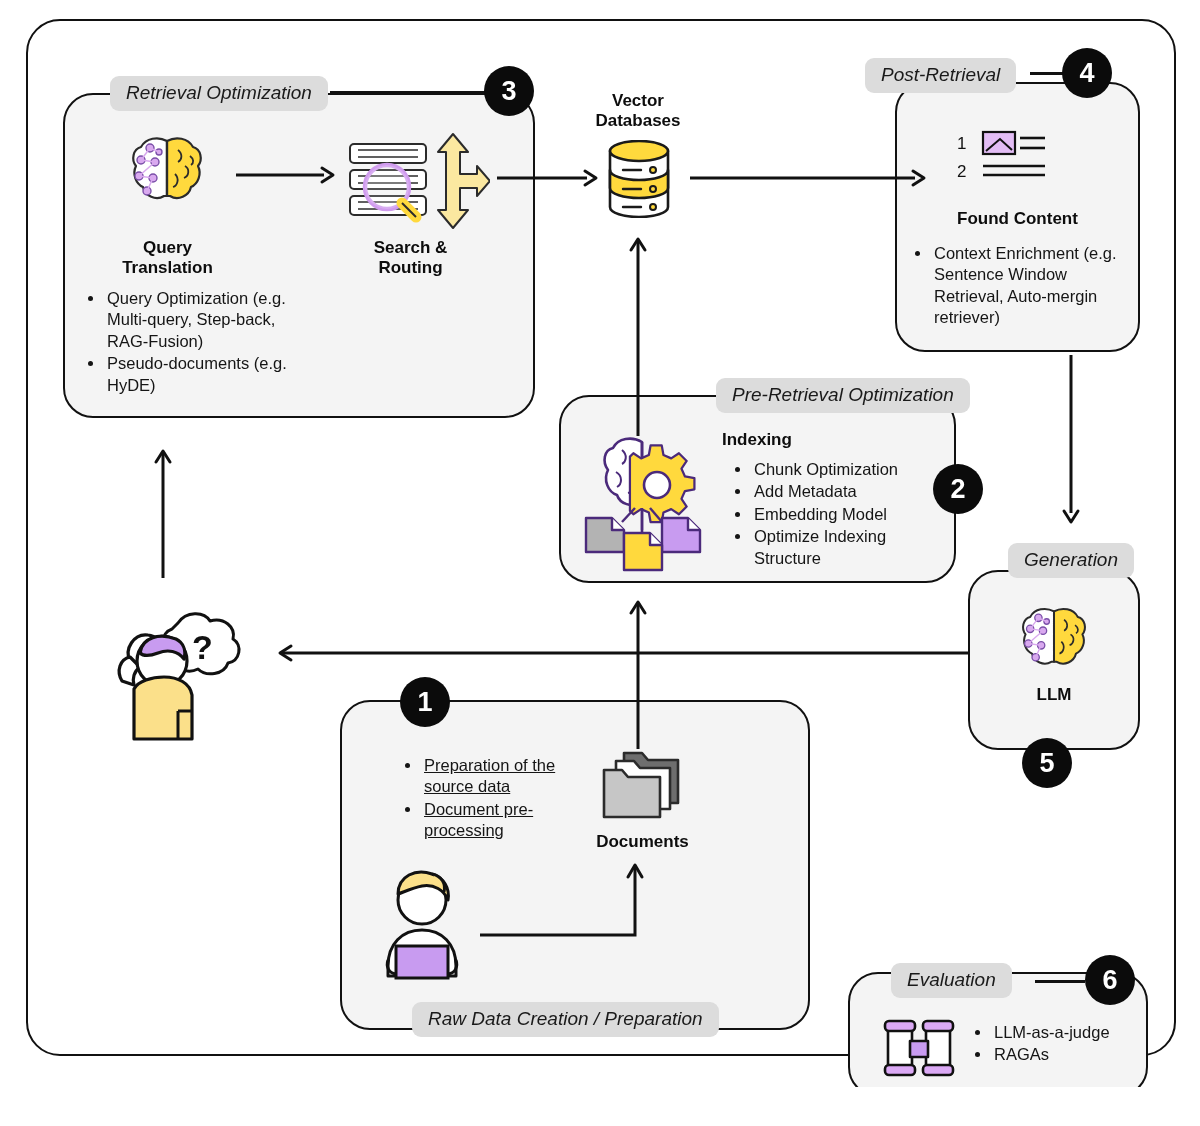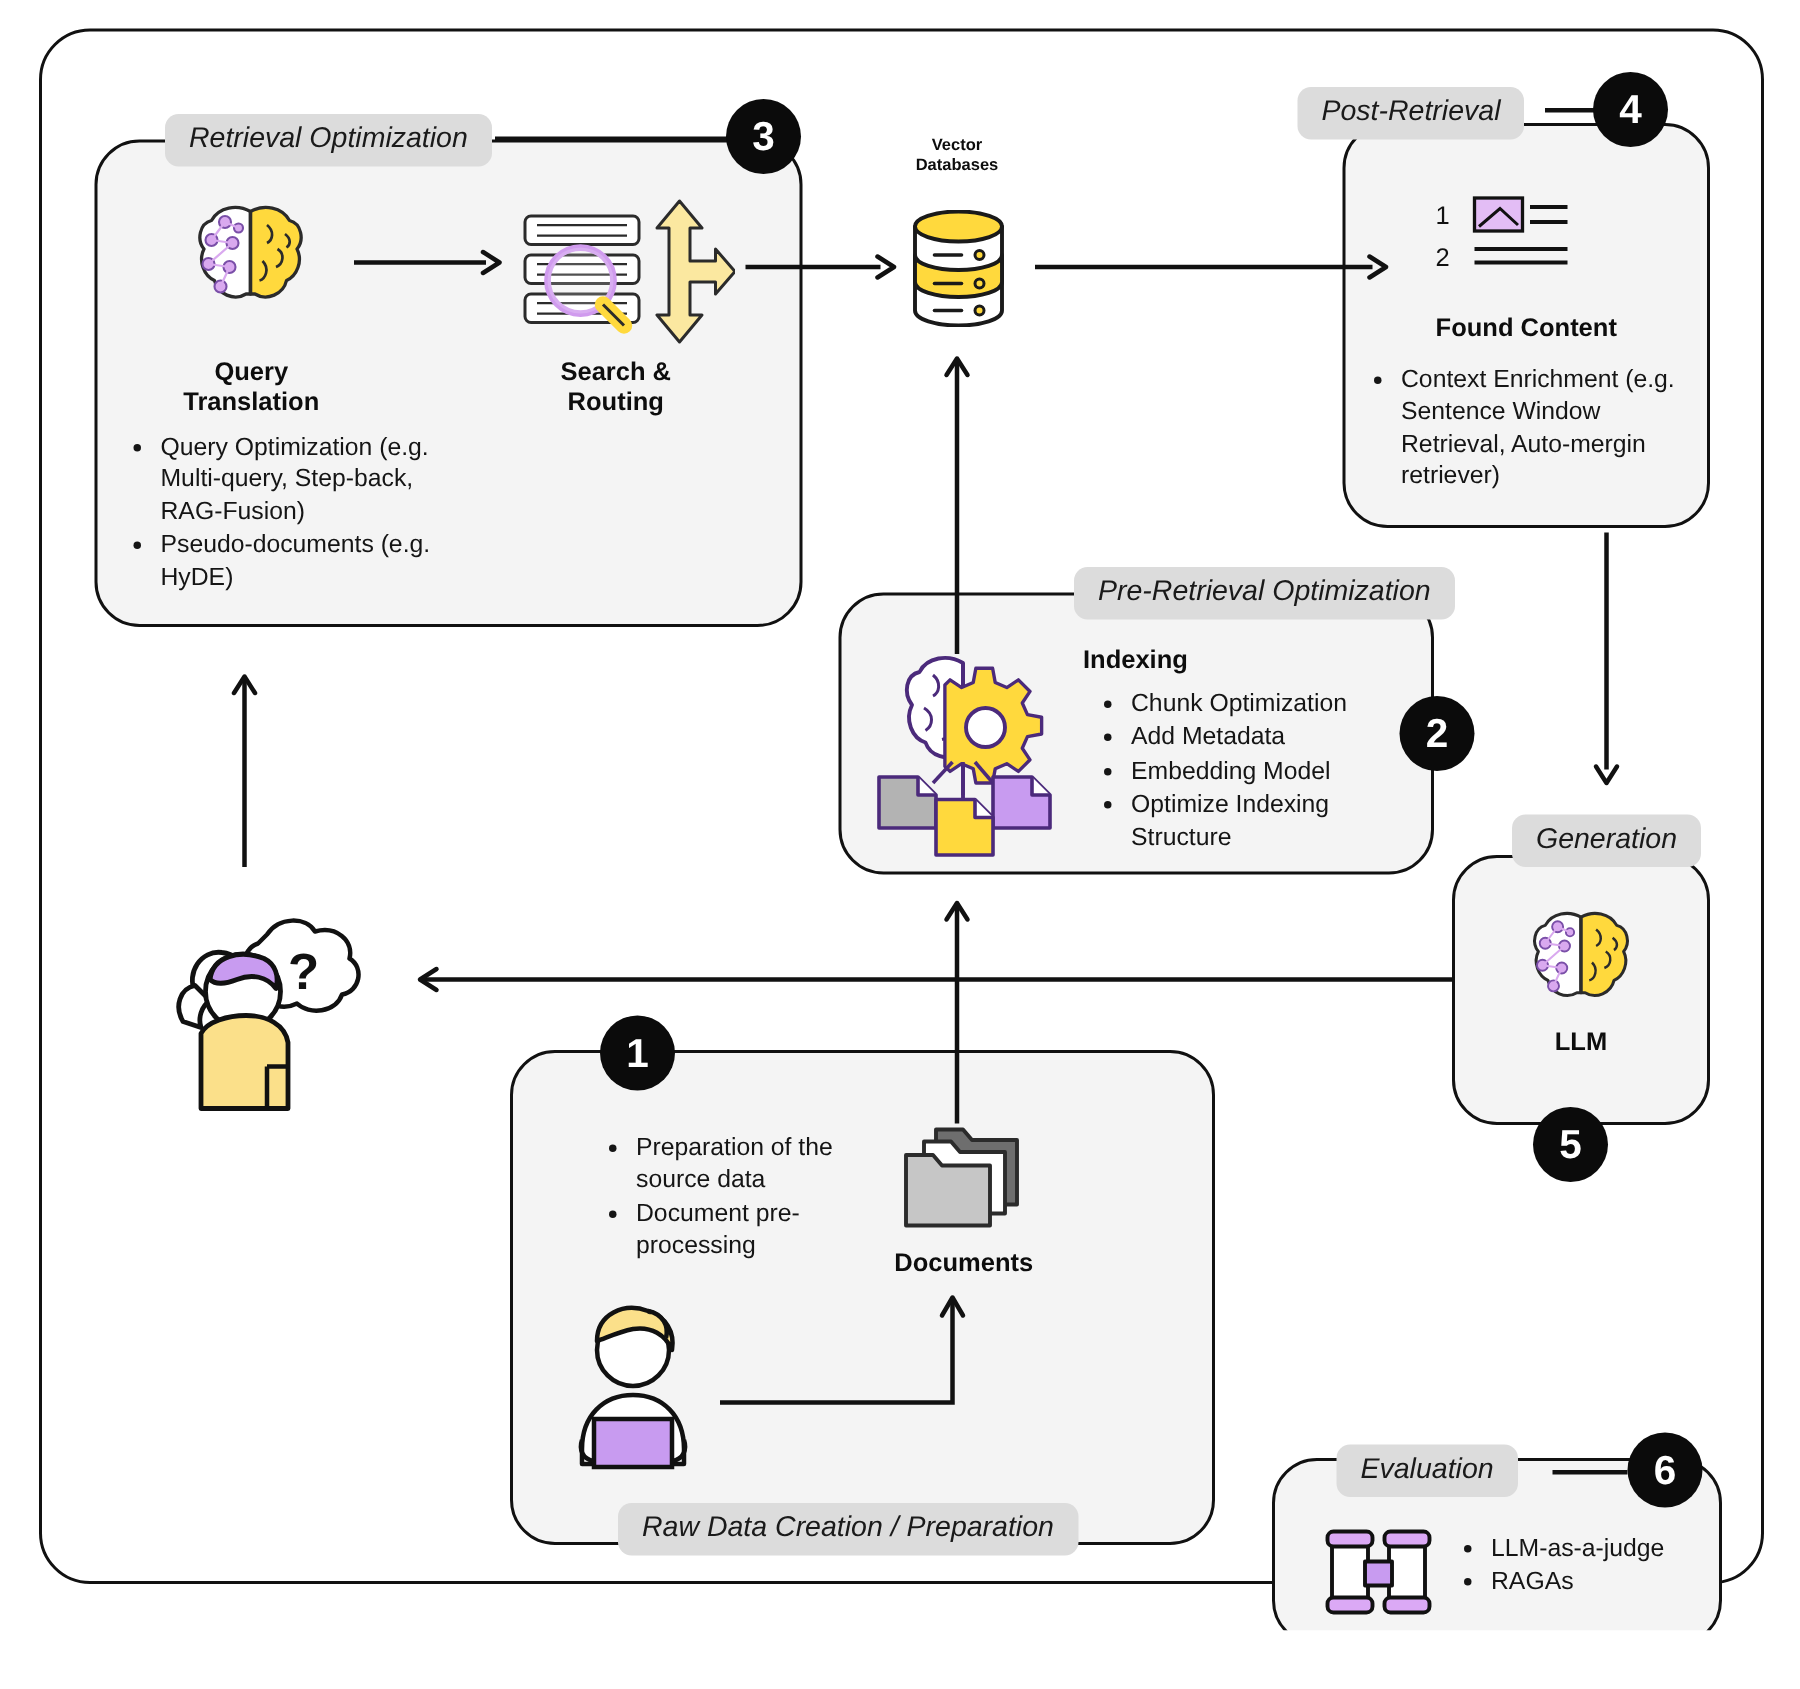--- a/index.html
+++ b/index.html
@@ -184,21 +184,21 @@
       </g>
     </svg>
   </div>
 
   <div class="heading" style="left:338px; top:238px; width:145px;text-align:center;">
     <span>Search &amp;</span><br>
     <span>Routing</span>
   </div>
 
 
-  <div class="heading" style="left:573px; top:91px; width:130px; font-size:11px;">
+  <div class="heading" style="left:573px; top:91px; width:130px; font-size:17px;">
     <span>Vector</span><br>
     <span>Databases</span>
   </div>
 
   <div class="icon-wrap" style="left:607px; top:140px; width:64px; height:78px;">
     <svg width="64" height="78" viewBox="0 0 64 78">
       <g stroke="#1a1a1a" stroke-width="2.6" stroke-linejoin="round">
         <path d="M3 11 L3 67 C3 73, 17 77, 32 77 C47 77, 61 73, 61 67 L61 11 Z" fill="#ffffff"></path>
         <path d="M3 30 L3 48 C3 54, 17 58, 32 58 C47 58, 61 54, 61 48 L61 30
                  C61 36, 47 40, 32 40 C17 40, 3 36, 3 30 Z" fill="#ffd93d"></path>
@@ -396,21 +396,21 @@
 
   <svg class="arrow-svg" style="left:153px; top:443px;" width="20" height="135" viewBox="0 0 20 135">
     <line x1="10" y1="135" x2="10" y2="10" stroke="#111" stroke-width="3"></line>
     <path d="M3 19 L10 8 L17 19" fill="none" stroke="#111" stroke-width="3" stroke-linecap="round" stroke-linejoin="round"></path>
   </svg>
 
   <div class="card" style="left:340px; top:700px; width:470px; height:330px;"></div>
 
   <div class="badge" style="left:400px; top:677px;">1</div>
 
-  <div class="bullets" style="left:405px; top:755px; width:190px;">
+  <div class="bullets" style="left:405px; top:755px; width:190px;text-decoration:underline;">
     <ul>
       <li>Preparation of the source data</li>
       <li>Document pre-processing</li>
     </ul>
   </div>
 
   <div class="icon-wrap" style="left:598px; top:745px; width:88px; height:80px;">
     <svg width="88" height="80" viewBox="0 0 88 80">
       <g stroke="#2b2b2b" stroke-width="2.6" stroke-linejoin="round">
         <path d="M26 8 L44 8 L50 15 L80 15 L80 58 L26 58 Z" fill="#6e6e6e"></path>

